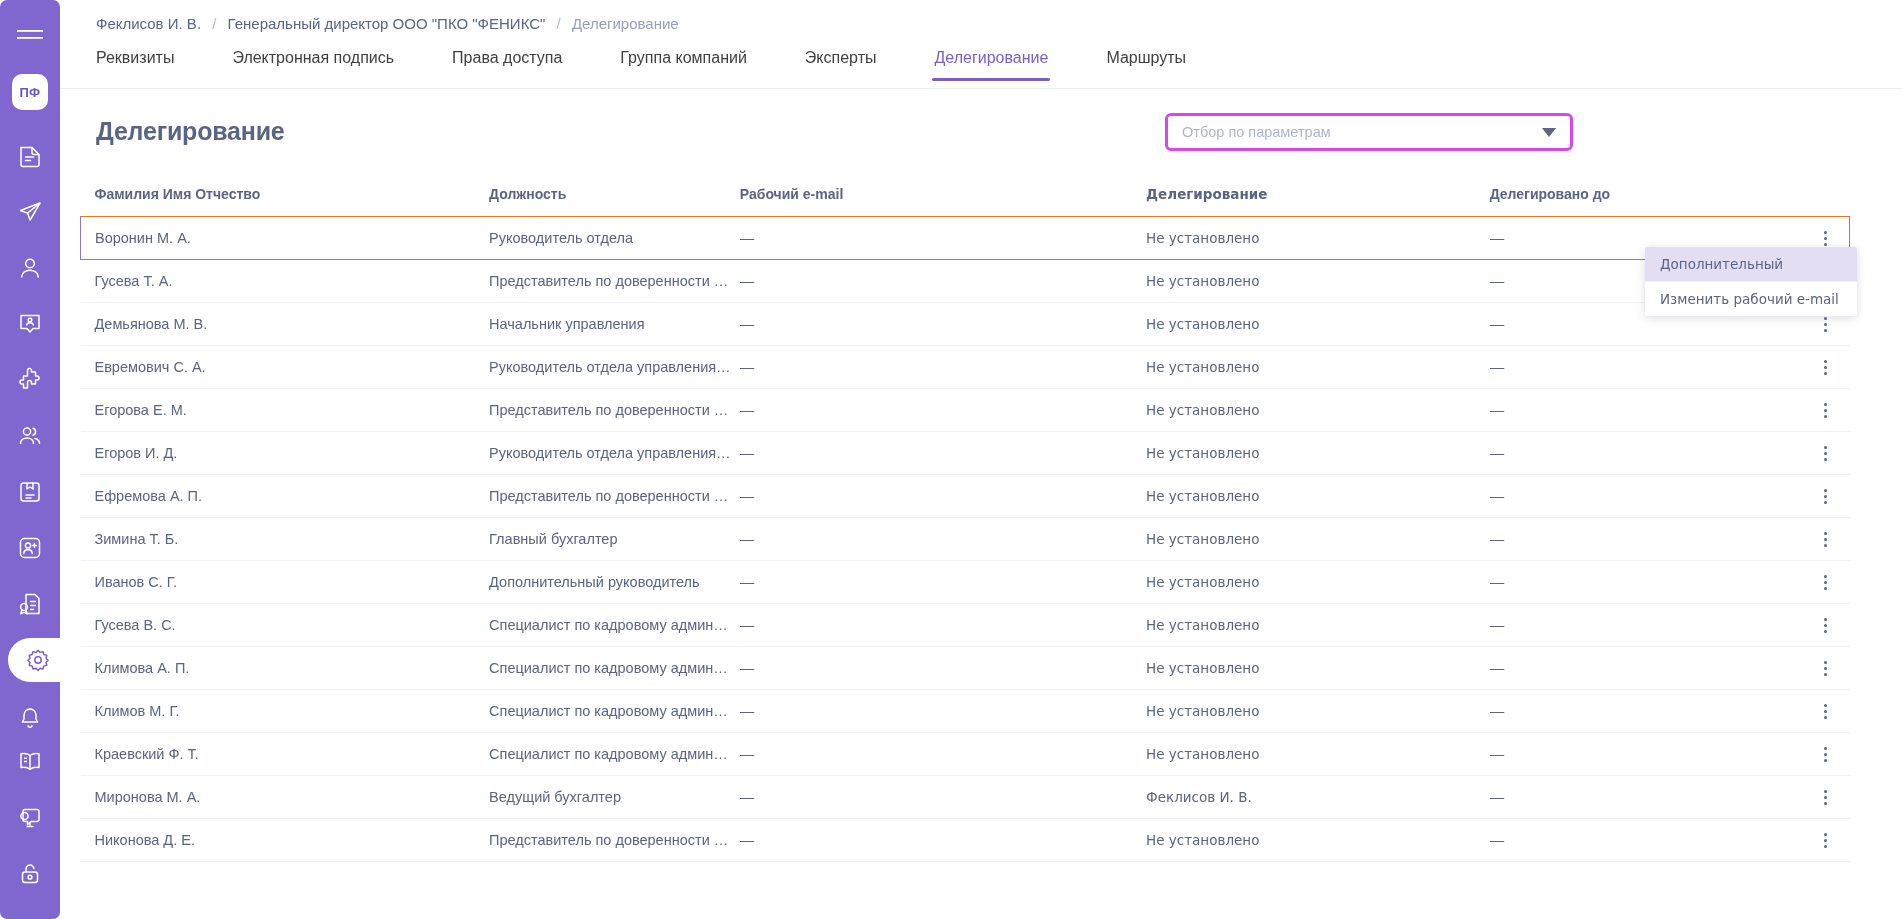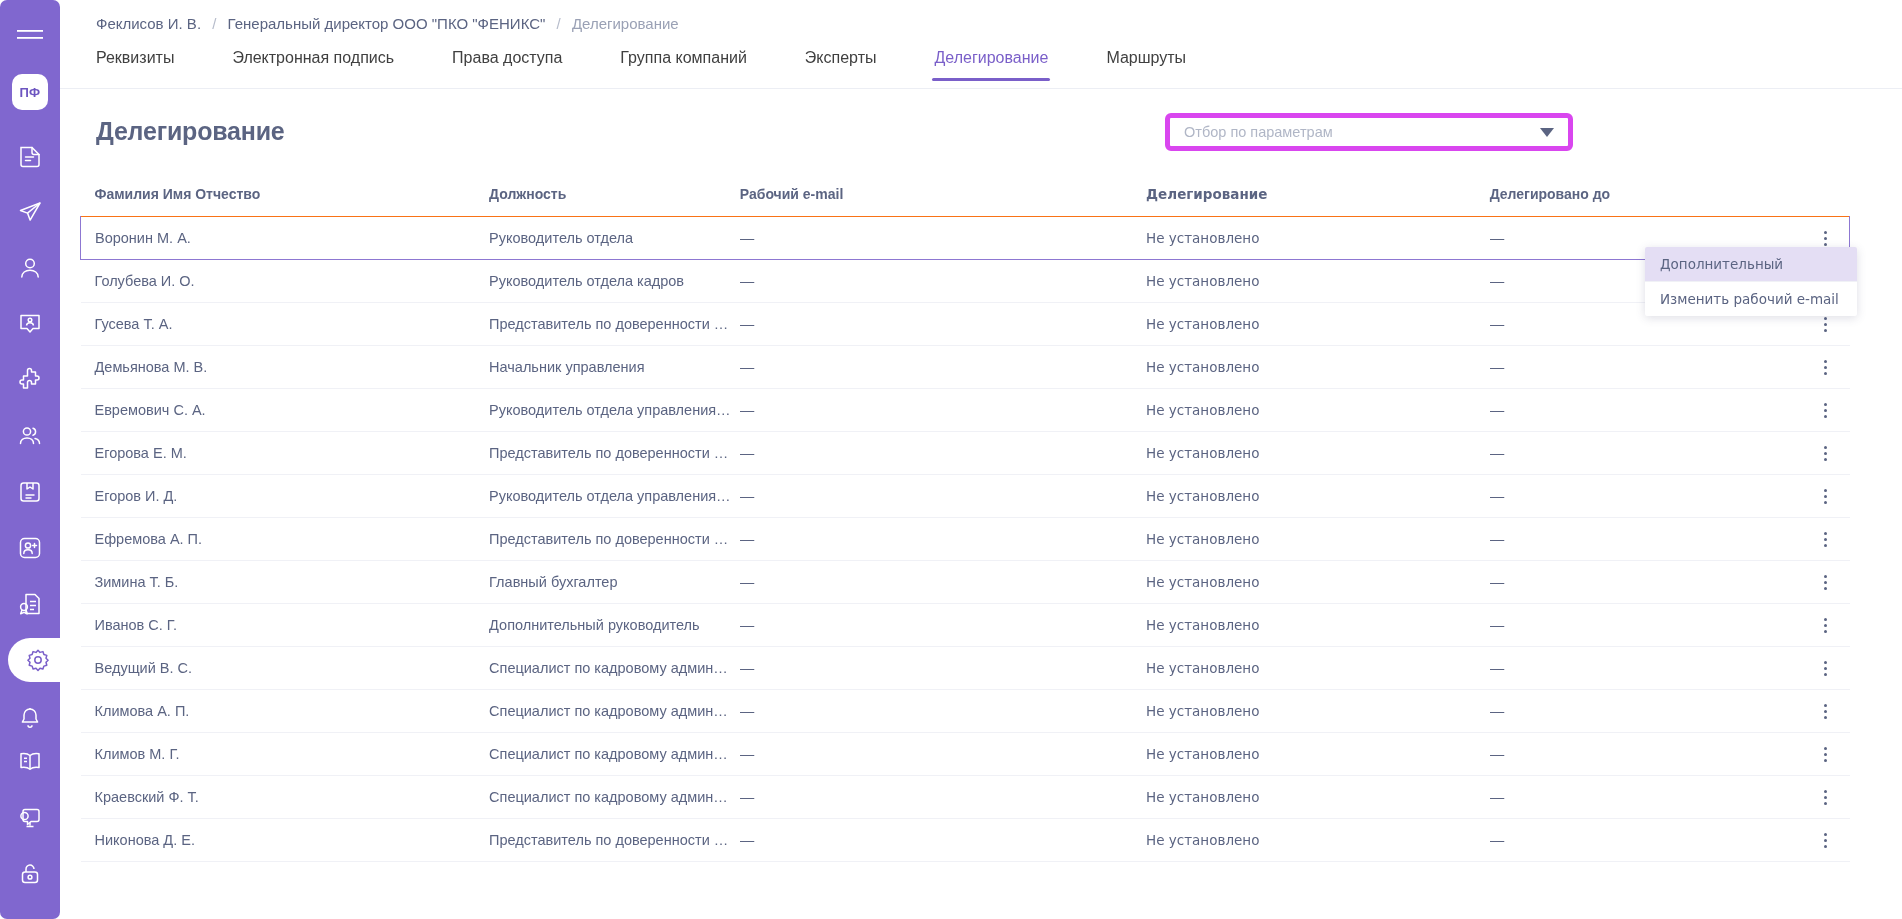--- a/index.html
+++ b/index.html
@@ -125,21 +125,21 @@
     font-size: 25px; font-weight: 700;
     color: #5b6482;
     letter-spacing: -.2px;
   }
 
   
   #filter-select {
     position: absolute;
     left: 1105px; top: 113px;
     width: 408px; height: 38px;
-    border: 5px solid #d946ef;
+    border: 3px solid #d946ef;
     border-radius: 6px;
     background: #fff;
     display: flex; align-items: center;
     padding: 0 14px;
     cursor: pointer;
   }
   #filter-placeholder {
     flex: 1 1 auto;
     font-size: 14.5px;
     color: #b0b6c6;
@@ -456,32 +456,20 @@
             <td class="c-email">—</td>
             <td class="c-deleg">Не установлено</td>
             <td class="c-until">—</td>
             <td class="c-act"><span class="kebab">
                 <i></i>
                 <i></i>
                 <i></i>
               </span></td>
           </tr>
           <tr>
-            <td class="c-name">Голубева И. О.</td>
-            <td class="c-post">Руководитель отдела кадров</td>
-            <td class="c-email">—</td>
-            <td class="c-deleg">Не установлено</td>
-            <td class="c-until">—</td>
-            <td class="c-act"><span class="kebab">
-                <i></i>
-                <i></i>
-                <i></i>
-              </span></td>
-          </tr>
-          <tr>
             <td class="c-name">Гусева Т. А.</td>
             <td class="c-post">Представитель по доверенности …</td>
             <td class="c-email">—</td>
             <td class="c-deleg">Не установлено</td>
             <td class="c-until">—</td>
             <td class="c-act"><span class="kebab">
                 <i></i>
                 <i></i>
                 <i></i>
               </span></td>
@@ -564,21 +552,21 @@
             <td class="c-email">—</td>
             <td class="c-deleg">Не установлено</td>
             <td class="c-until">—</td>
             <td class="c-act"><span class="kebab">
                 <i></i>
                 <i></i>
                 <i></i>
               </span></td>
           </tr>
           <tr>
-            <td class="c-name">Ведущий В. С.</td>
+            <td class="c-name">Гусева В. С.</td>
             <td class="c-post">Специалист по кадровому админ…</td>
             <td class="c-email">—</td>
             <td class="c-deleg">Не установлено</td>
             <td class="c-until">—</td>
             <td class="c-act"><span class="kebab">
                 <i></i>
                 <i></i>
                 <i></i>
               </span></td>
           </tr>
@@ -604,20 +592,32 @@
                 <i></i>
                 <i></i>
                 <i></i>
               </span></td>
           </tr>
           <tr>
             <td class="c-name">Краевский Ф. Т.</td>
             <td class="c-post">Специалист по кадровому админ…</td>
             <td class="c-email">—</td>
             <td class="c-deleg">Не установлено</td>
+            <td class="c-until">—</td>
+            <td class="c-act"><span class="kebab">
+                <i></i>
+                <i></i>
+                <i></i>
+              </span></td>
+          </tr>
+          <tr>
+            <td class="c-name">Миронова М. А.</td>
+            <td class="c-post">Ведущий бухгалтер</td>
+            <td class="c-email">—</td>
+            <td class="c-deleg">Феклисов И. В.</td>
             <td class="c-until">—</td>
             <td class="c-act"><span class="kebab">
                 <i></i>
                 <i></i>
                 <i></i>
               </span></td>
           </tr>
           <tr>
             <td class="c-name">Никонова Д. Е.</td>
             <td class="c-post">Представитель по доверенности …</td>

